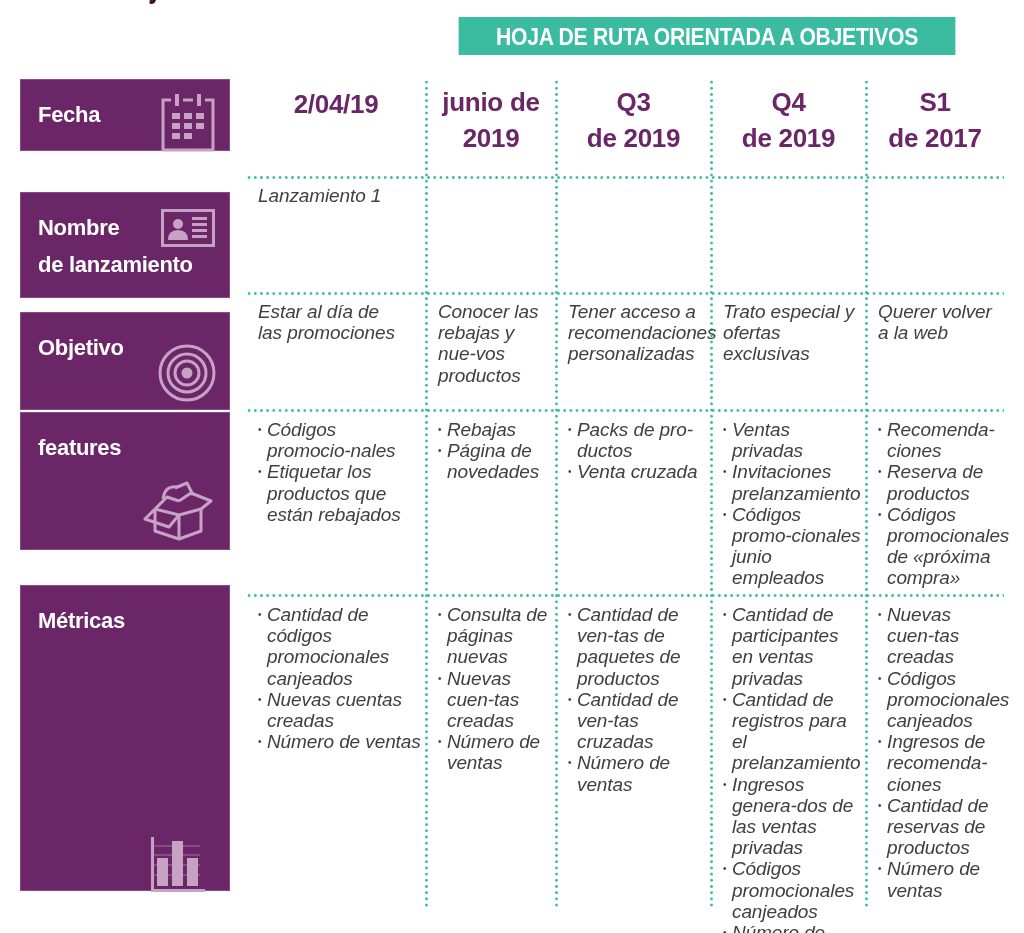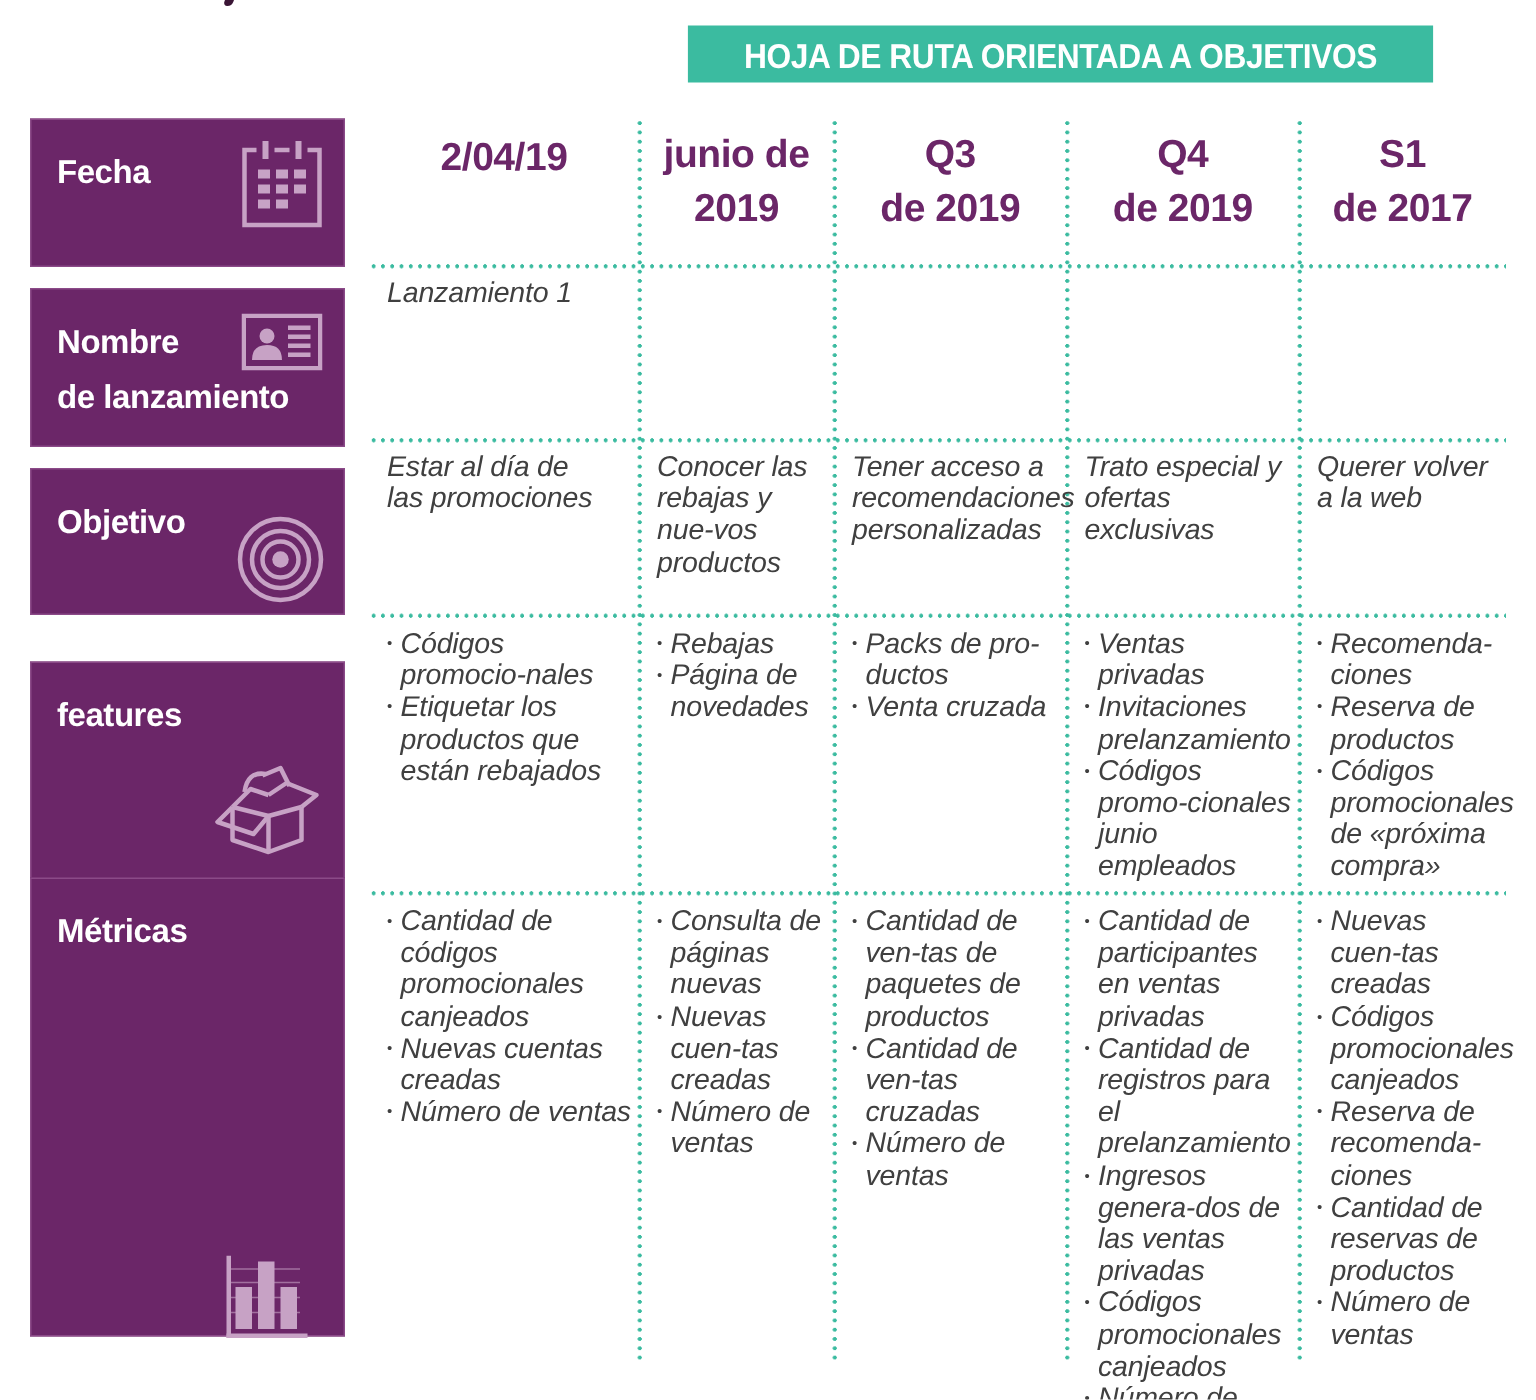--- a/index.html
+++ b/index.html
@@ -40,21 +40,21 @@
   .cell li { position: relative; padding-left: 9px; }
   .cell li::before { content: "•"; position: absolute; left: 0; top: 0; font-size: 10px; font-style: normal; }
 </style>
 </head>
 <body>
 
 <div class="frag"></div>
 
 <div class="banner">HOJA DE RUTA ORIENTADA A OBJETIVOS</div>
 
-<div class="side" style="top:79px;height:99px;">
+<div class="side" style="top:79px;height:72px;">
   <div class="lbl" style="top:20px;">Fecha</div>
   <svg class="ico" style="left:140px;top:14px;" width="54" height="58" viewBox="0 0 54 58">
     <g fill="none" stroke="#c7a2c5" stroke-width="3">
       <path d="M10 6 H2 V56 H52 V6 H44"></path>
       <path d="M22 6 H32"></path>
     </g>
     <g fill="#c7a2c5">
       <rect x="14" y="0" width="4" height="12"></rect>
         <rect x="36" y="0" width="4" height="12"></rect>
       <rect x="11" y="19" width="8" height="6"></rect>
@@ -90,21 +90,21 @@
   <svg class="ico" style="left:136px;top:30px;" width="60" height="60" viewBox="0 0 60 60">
     <g fill="none" stroke="#c7a2c5" stroke-width="3">
       <circle cx="30" cy="30" r="27"></circle>
         <circle cx="30" cy="30" r="19"></circle>
         <circle cx="30" cy="30" r="12"></circle>
     </g>
     <circle cx="30" cy="30" r="5.5" fill="#c7a2c5"></circle>
   </svg>
 </div>
 
-<div class="side" style="top:441px;height:162px;">
+<div class="side" style="top:412px;height:138px;">
   <div class="lbl" style="top:20px;">features</div>
   <svg class="ico" style="left:122px;top:66px;" width="70" height="62" viewBox="0 0 70 62">
     <g fill="none" stroke="#c7a2c5" stroke-width="3" stroke-linejoin="round">
       <path d="M20 20 Q22 6 34 8"></path>
       <path d="M32 9 L44 4 L50 16"></path>
       <path d="M12 30 V52 L36 60 L58 52 V30"></path>
       <path d="M36 36 V60"></path>
       <path d="M12 30 L36 36 L58 30"></path>
       <path d="M12 30 L2 40 L26 48 L36 36"></path>
       <path d="M58 30 L68 22 L48 14 L36 22"></path>
@@ -231,17 +231,17 @@
     <li>Cantidad de registros para el prelanzamiento</li>
     <li>Ingresos genera-dos de las ventas privadas</li>
     <li>Códigos promocionales canjeados</li>
     <li>Número de ventas</li>
   </ul>
 </div>
 <div class="cell" style="left:878px;top:604px;width:125px;">
   <ul>
     <li>Nuevas cuen-tas creadas</li>
     <li>Códigos promocionales canjeados</li>
-    <li>Reserva de recomenda-ciones</li>
+    <li>Ingresos de recomenda-ciones</li>
     <li>Cantidad de reservas de productos</li>
     <li>Número de ventas</li>
   </ul>
 </div>
 
 </body></html>

